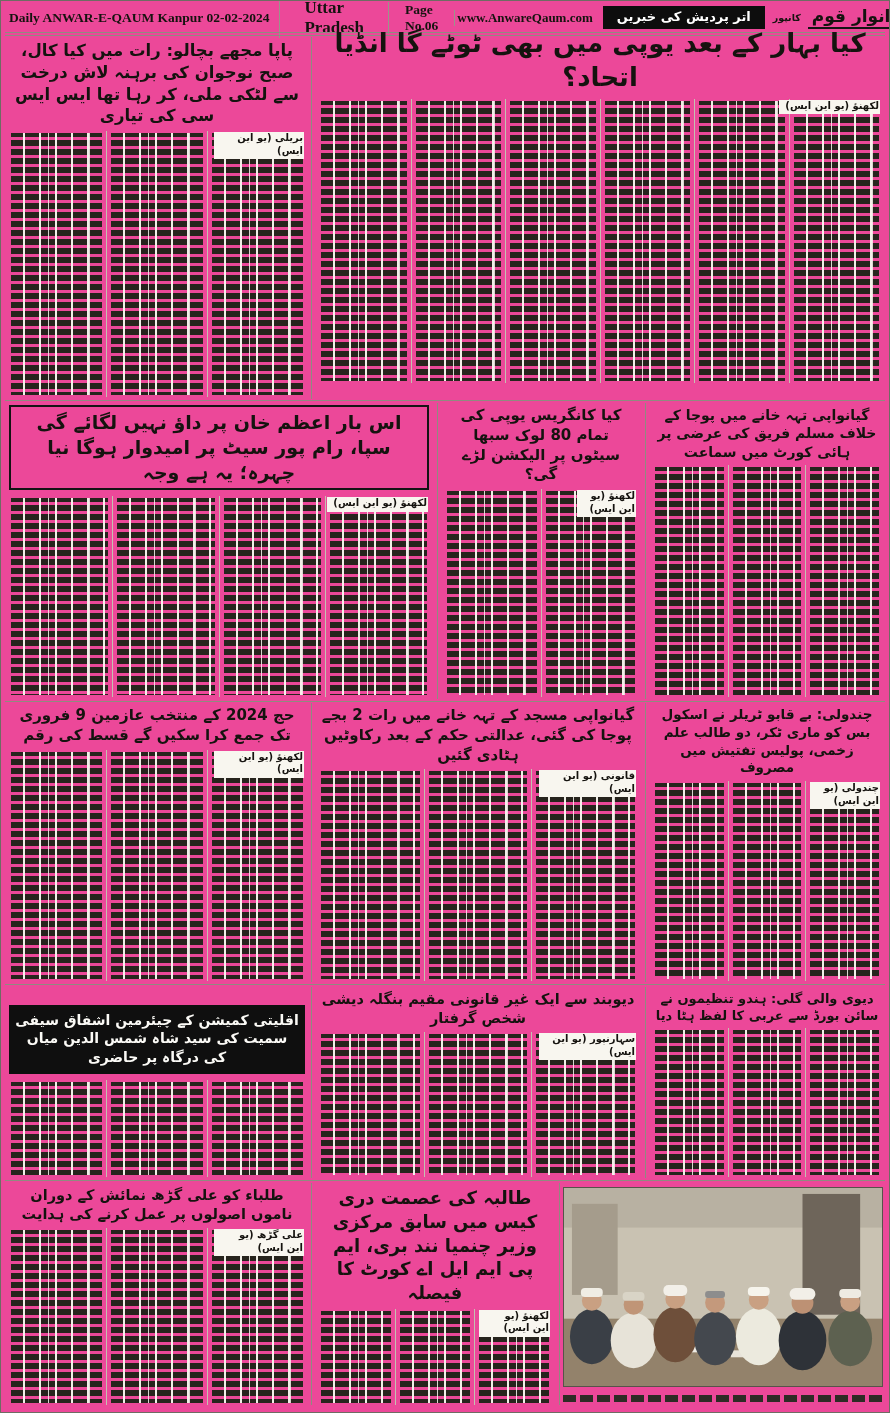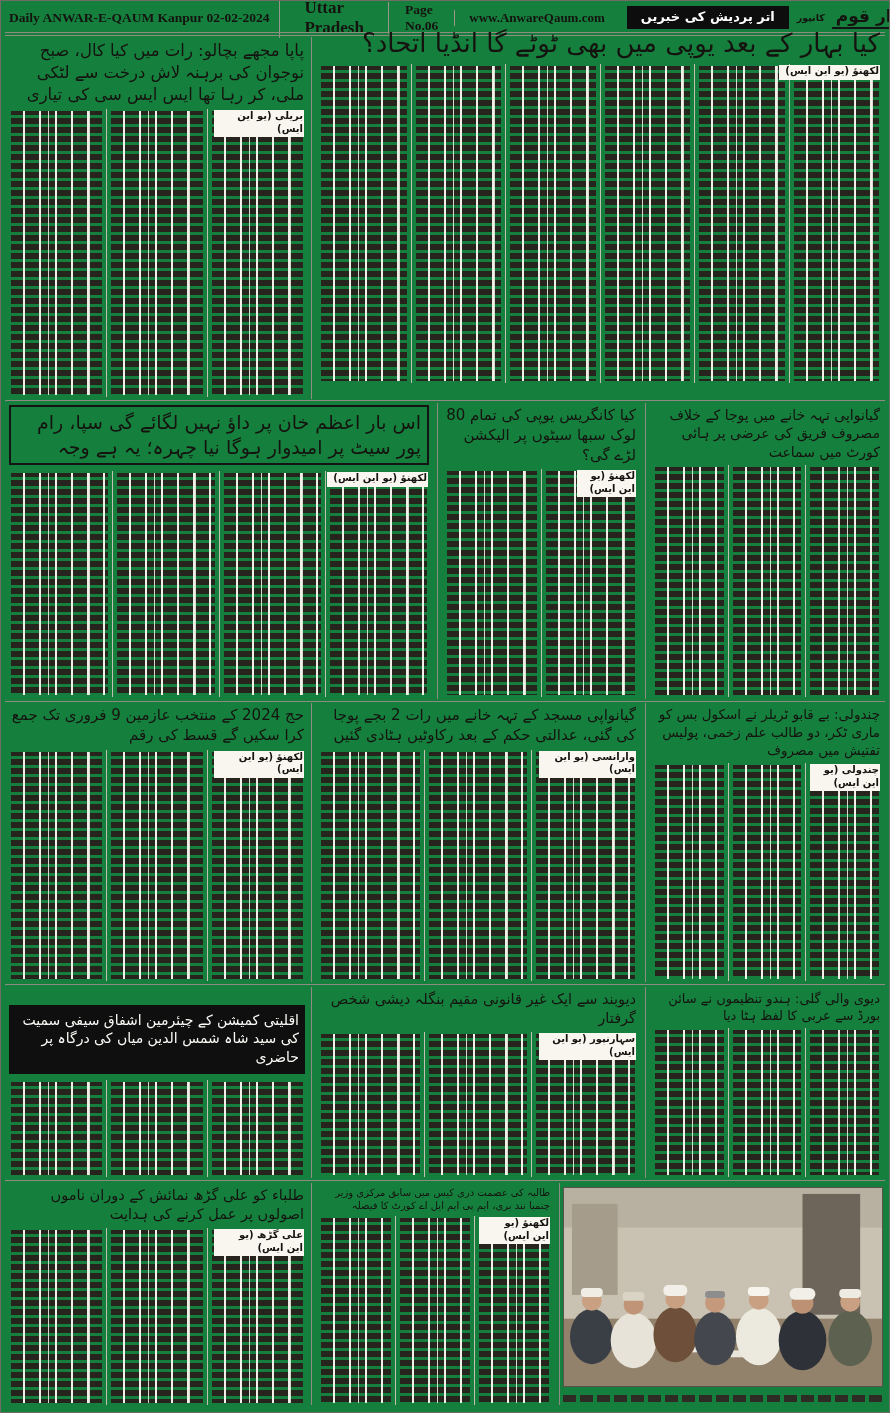--- a/index.html
+++ b/index.html
@@ -1,39 +1,39 @@
 <!DOCTYPE html>
 <html lang="ur"><head>
 <meta charset="utf-8">
 <style>
   *{margin:0;padding:0;box-sizing:border-box;}
   html,body{background:#8a8a8a;}
-  .page{position:relative;width:890px;height:1413px;margin:0 auto;background:#15803d;
+  .page{position:relative;width:890px;height:1413px;margin:0 auto;background:#ec4899;
         color:#15130f;font-family:"DejaVu Sans",sans-serif;overflow:hidden;border:1px solid #6f6c63;}
   .en{font-family:"Liberation Serif",serif;}
   .urdu{direction:rtl;}
 
   
   .masthead-bar{position:absolute;left:6px;top:3px;right:6px;height:27px;display:flex;align-items:center;}
   .h-brand{font-weight:700;font-size:13.5px;white-space:nowrap;padding:0 10px 0 2px;}
   .h-region{font-weight:700;font-size:17px;padding:0 24px;border-left:1px solid #9a958a;}
   .h-page{font-weight:600;font-size:13.5px;padding:0 16px;border-left:1px solid #9a958a;}
-  .h-site{font-weight:600;font-size:13px;padding:0 14px;border-left:1px solid #9a958a;}
+  .h-site{font-weight:600;font-size:13px;padding:0 2px;border-left:1px solid #9a958a;}
   .h-banner{background:#0d0d0d;color:#fff;font-weight:700;font-size:13px;padding:3px 14px 5px;margin:0 8px;white-space:nowrap;}
   .h-mast{margin-left:auto;display:flex;align-items:center;gap:7px;direction:rtl;white-space:nowrap;}
   .m-title{font-weight:700;font-size:17px;border-bottom:2px solid #141414;padding:0 4px 1px;}
   .m-daily,.m-city{font-size:9.5px;font-weight:700;}
 
   
   .hline{position:absolute;left:4px;right:4px;height:1px;background:#8f8b80;}
   .vline{position:absolute;width:1px;background:#8f8b80;}
 
   
   .art{position:absolute;display:flex;flex-direction:column;}
-  .hl{font-weight:400;text-align:right;direction:rtl;line-height:1.32;padding:1px 3px;}
+  .hl{font-weight:700;text-align:center;direction:rtl;line-height:1.32;padding:1px 3px;}
   .boxed{border:2px solid #141414;margin:0 2px 3px;padding:3px 6px;}
   .inv{background:#0f0f0f;color:#fbfaf6;padding:6px 6px 8px;margin:16px 2px 3px;}
   .subbox{border:1px solid #2b2b2b;margin:3px 10px 2px;padding:2px 6px;font-weight:700;font-size:11.5px;
           text-align:center;direction:rtl;line-height:1.35;}
 
   
   .cols{flex:1;display:flex;flex-direction:row-reverse;position:relative;margin-top:3px;min-height:0;}
   .gcol{flex:1 1 0;border-left:1px solid #c6c0b0;padding:2px 4px;background-clip:content-box;
     background-image:
       repeating-linear-gradient(90deg, rgba(248,246,239,.97) 0 2px, rgba(248,246,239,0) 2px 16px),
@@ -121,42 +121,42 @@
   <section class="art" style="left:442px;top:404px;width:196px;height:292px">
     <h2 class="hl" style="font-size:15px">کیا کانگریس یوپی کی تمام 80 لوک سبھا سیٹوں پر الیکشن لڑے گی؟</h2>
     <div class="cols">
       <span class="dateline">لکھنؤ (یو این ایس)</span>
     <div class="gcol"></div>
         <div class="gcol"></div>
       </div>
   </section>
 
   <section class="art" style="left:650px;top:404px;width:232px;height:292px">
-    <h2 class="hl" style="font-size:14px">گیانواپی تہہ خانے میں پوجا کے خلاف مصروف فریق کی عرضی پر ہائی کورٹ میں سماعت</h2>
+    <h2 class="hl" style="font-size:14px">گیانواپی تہہ خانے میں پوجا کے خلاف مسلم فریق کی عرضی پر ہائی کورٹ میں سماعت</h2>
     <div class="cols">
         <div class="gcol"></div>
         <div class="gcol"></div>
         <div class="gcol"></div>
       </div>
   </section>
 
   <section class="art" style="left:6px;top:704px;width:300px;height:276px">
     <h2 class="hl" style="font-size:15px">حج 2024 کے منتخب عازمین 9 فروری تک جمع کرا سکیں گے قسط کی رقم</h2>
     <div class="cols">
       <span class="dateline">لکھنؤ (یو این ایس)</span>
     <div class="gcol"></div>
         <div class="gcol"></div>
         <div class="gcol"></div>
       </div>
   </section>
 
   <section class="art" style="left:316px;top:704px;width:322px;height:276px">
     <h2 class="hl" style="font-size:15px">گیانواپی مسجد کے تہہ خانے میں رات 2 بجے پوجا کی گئی، عدالتی حکم کے بعد رکاوٹیں ہٹادی گئیں</h2>
     <div class="cols">
-      <span class="dateline">وارانسی (یو این ایس)</span>
+      <span class="dateline">قانونی (یو این ایس)</span>
     <div class="gcol"></div>
         <div class="gcol"></div>
         <div class="gcol"></div>
       </div>
   </section>
 
   <section class="art" style="left:650px;top:704px;width:232px;height:276px">
     <h2 class="hl" style="font-size:13.5px">چندولی: بے قابو ٹریلر نے اسکول بس کو ماری ٹکر، دو طالب علم زخمی، پولیس تفتیش میں مصروف</h2>
     <div class="cols">
       <span class="dateline">چندولی (یو این ایس)</span>
@@ -198,21 +198,21 @@
     <h2 class="hl" style="font-size:14.5px">طلباء کو علی گڑھ نمائش کے دوران ناموں اصولوں پر عمل کرنے کی ہدایت</h2>
     <div class="cols">
       <span class="dateline">علی گڑھ (یو این ایس)</span>
     <div class="gcol"></div>
         <div class="gcol"></div>
         <div class="gcol"></div>
       </div>
   </section>
 
   <section class="art" style="left:316px;top:1184px;width:236px;height:220px">
-    <h2 class="hl" style="font-size:10px">طالبہ کی عصمت دری کیس میں سابق مرکزی وزیر چنمیا نند بری، ایم پی ایم ایل اے کورٹ کا فیصلہ</h2>
+    <h2 class="hl" style="font-size:18px">طالبہ کی عصمت دری کیس میں سابق مرکزی وزیر چنمیا نند بری، ایم پی ایم ایل اے کورٹ کا فیصلہ</h2>
     <div class="cols">
       <span class="dateline">لکھنؤ (یو این ایس)</span>
     <div class="gcol"></div>
         <div class="gcol"></div>
         <div class="gcol"></div>
       </div>
   </section>
 
   <figure class="photo">
     <svg viewBox="0 0 320 200" preserveAspectRatio="none">

